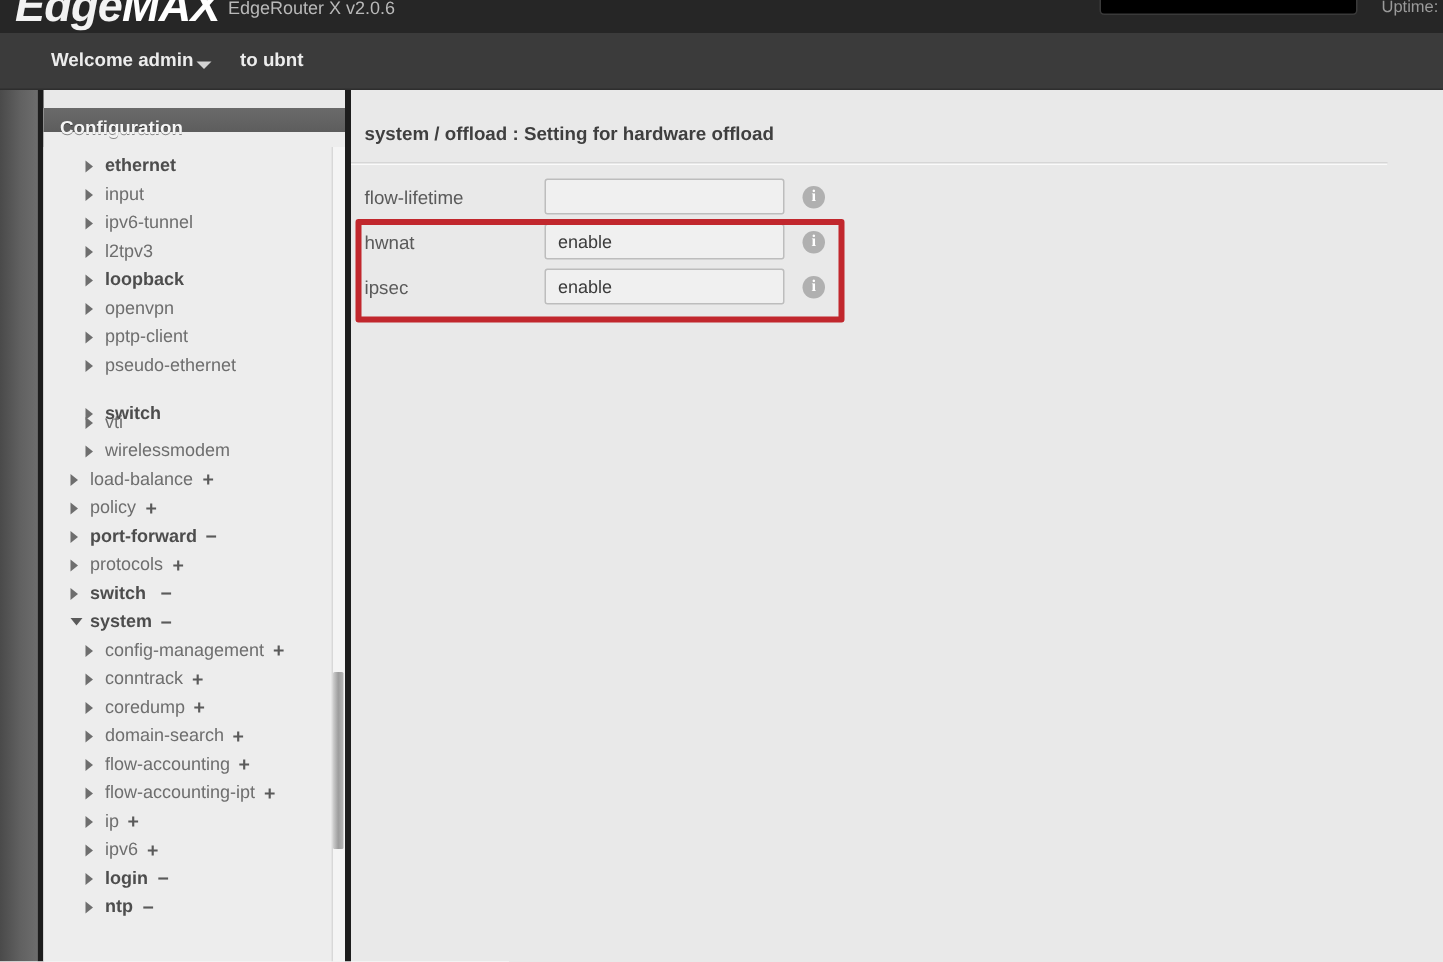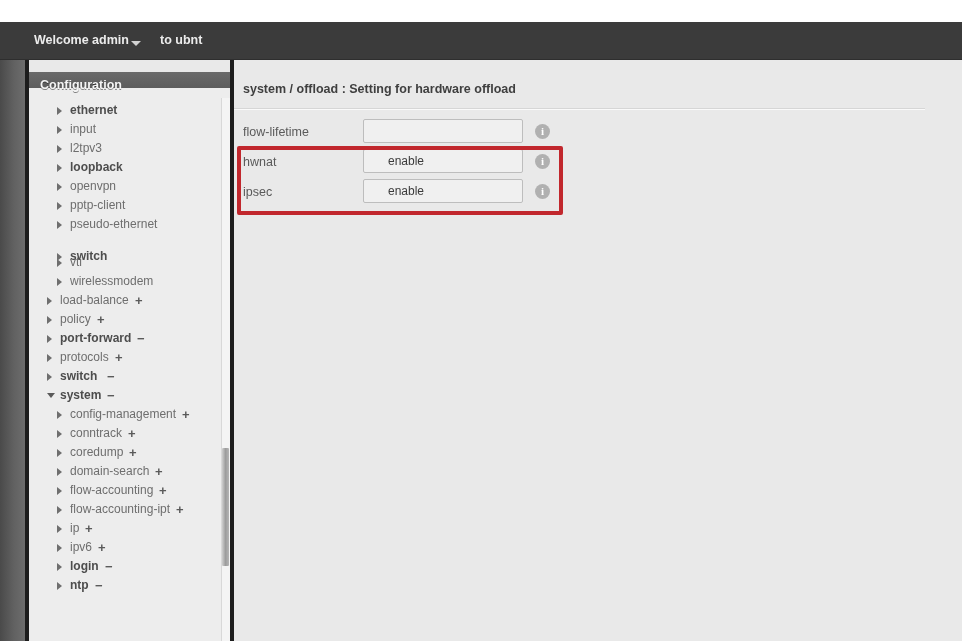--- a/index.html
+++ b/index.html
@@ -226,21 +226,21 @@
   }
   .finput {
     position: absolute;
     width: 160px; height: 24px;
     background: #f0f0f0;
     border: 1px solid #bdbdbd;
     border-radius: 2px;
     font-family: "Liberation Sans", sans-serif;
     font-size: 12px;
     color: #3b3b3b;
-    padding: 0 24px;
+    padding: 0 8px;
     line-height: 22px;
     outline: none;
   }
   .finfo {
     position: absolute;
     width: 15px; height: 15px;
     border-radius: 50%;
     background: #b0b0b0;
     cursor: pointer;
   }
@@ -265,20 +265,26 @@
     border: 4px solid #c1272d;
     border-radius: 2px;
     pointer-events: none;
   }
 </style>
 </head>
 <body>
 
 <div id="app">
 
+  <div class="topbar">
+    <div class="logo"><span>Edge</span><span class="max">MAX</span></div>
+    <div class="model">EdgeRouter X v2.0.6</div>
+    <div class="searchbox"></div>
+    <div class="uptime">Uptime:</div>
+  </div>
 
   <div class="navbar">
     <div class="welcome">Welcome admin</div>
     <div class="caret-down"></div>
     <div class="toubnt">to ubnt</div>
   </div>
 
   <div class="pagebg"></div>
   <div class="leftgutter"></div>
   <div class="panel-frame-left"></div>
@@ -292,20 +298,24 @@
           <div class="titem lvl2" style="top: 0px;">
             <span class="tlabel">bridge</span>
           </div>
           <div class="titem lvl2 bold" style="top: 0px;">
             <div class="tarrow"></div>
             <span class="tlabel">ethernet</span>
           </div>
           <div class="titem lvl2" style="top: 0px;">
             <div class="tarrow"></div>
             <span class="tlabel">input</span>
+          </div>
+          <div class="titem lvl2" style="top: 0px;">
+            <div class="tarrow"></div>
+            <span class="tlabel">ipv6-tunnel</span>
           </div>
           <div class="titem lvl2" style="top: 0px;">
             <div class="tarrow"></div>
             <span class="tlabel">l2tpv3</span>
           </div>
           <div class="titem lvl2 bold" style="top: 0px;">
             <div class="tarrow"></div>
             <span class="tlabel">loopback</span>
           </div>
           <div class="titem lvl2" style="top: 0px;">

